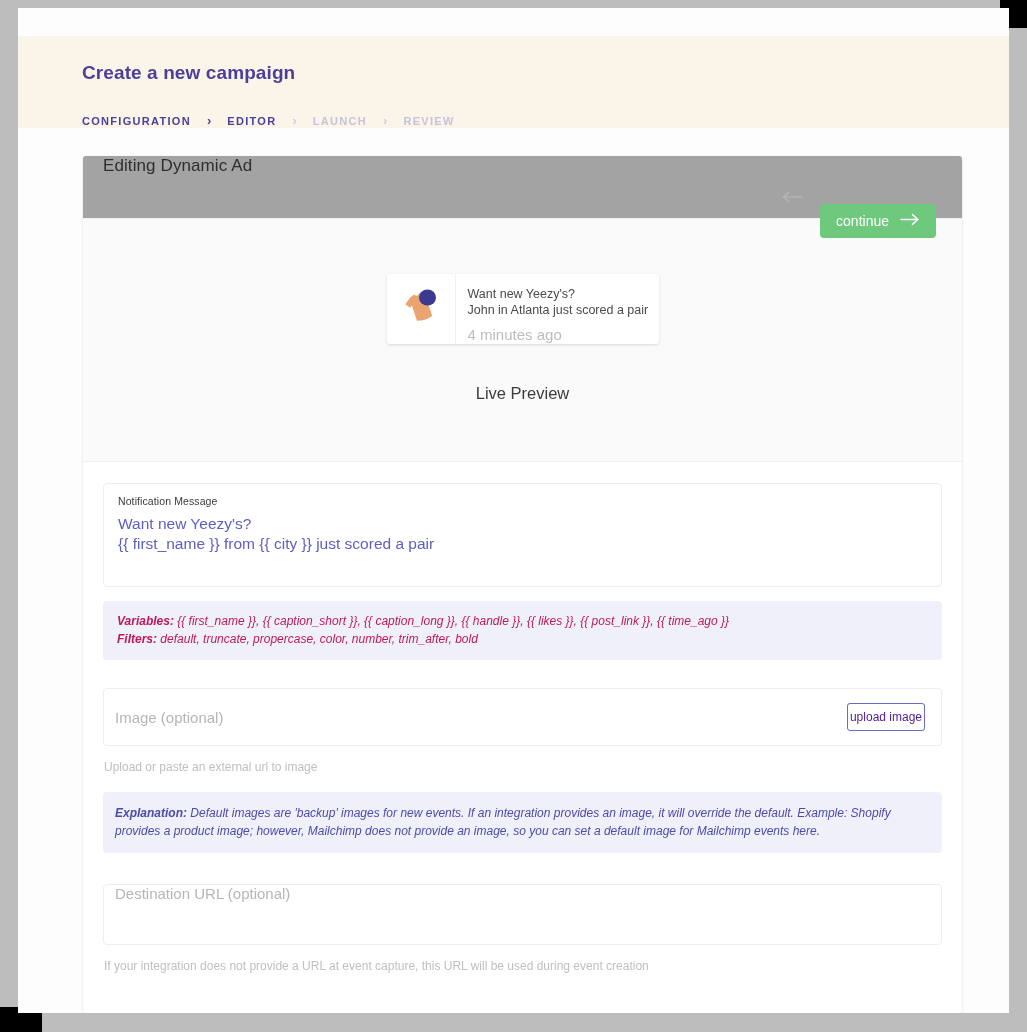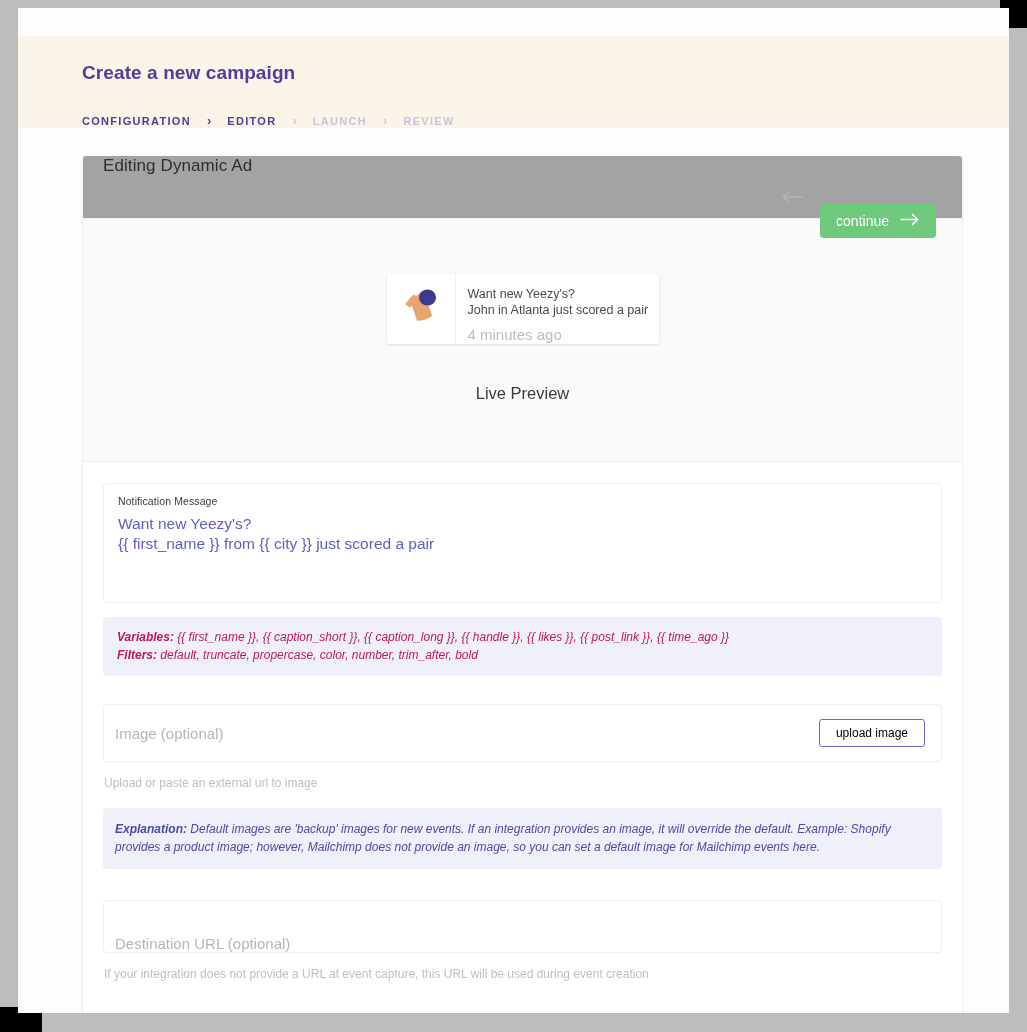--- a/index.html
+++ b/index.html
@@ -214,21 +214,21 @@
     padding: 21px 20px 40px 20px;
   }
   .field-box {
     border: 1px solid #eeeeee;
     border-radius: 4px;
     background: #ffffff;
     box-sizing: border-box;
   }
   .textarea-box {
     padding: 11px 14px 14px 14px;
-    height: 120px;
+    height: 104px;
   }
   .field-label {
     font-size: 10.5px;
     color: #3a3a3a;
     margin-bottom: 7px;
     letter-spacing: 0.1px;
   }
   .msg-line {
     font-size: 15.5px;
     color: #5d5fc0;
@@ -255,47 +255,47 @@
     align-items: center;
     justify-content: space-between;
     padding: 0 16px 0 11px;
   }
   .placeholder-text {
     font-size: 15px;
     color: #b6b6b6;
   }
   .btn-upload {
     border: 1px solid #6a6ac5;
-    color: #000000;
+    color: #4c1d95;
     background: #ffffff;
     border-radius: 3px;
     font-size: 12px;
     font-family: "Liberation Sans", sans-serif;
-    padding: 6px 16px;
+    padding: 6px 2px;
     cursor: pointer;
     text-align: right;
   }
   .help-text {
     font-size: 12px;
     color: #bfbfbf;
     margin-top: 14px;
     margin-left: 1px;
   }
   .explanation-box {
     background: #f0f0fb;
     border-radius: 4px;
     margin-top: 18px;
     padding: 12px 15px 13px 12px;
     color: #4b4ba8;
   }
   .url-box {
     margin-top: 31px;
-    height: 53px;
-    display: flex;
-    align-items: flex-end;
+    height: 61px;
+    display: flex;
+    align-items: flex-start;
     padding: 0 11px;
   }
 </style>
 </head>
 <body>
 
 <div id="screen">
 
   <div class="chrome-top"></div>
   <div class="chrome-left"></div>

